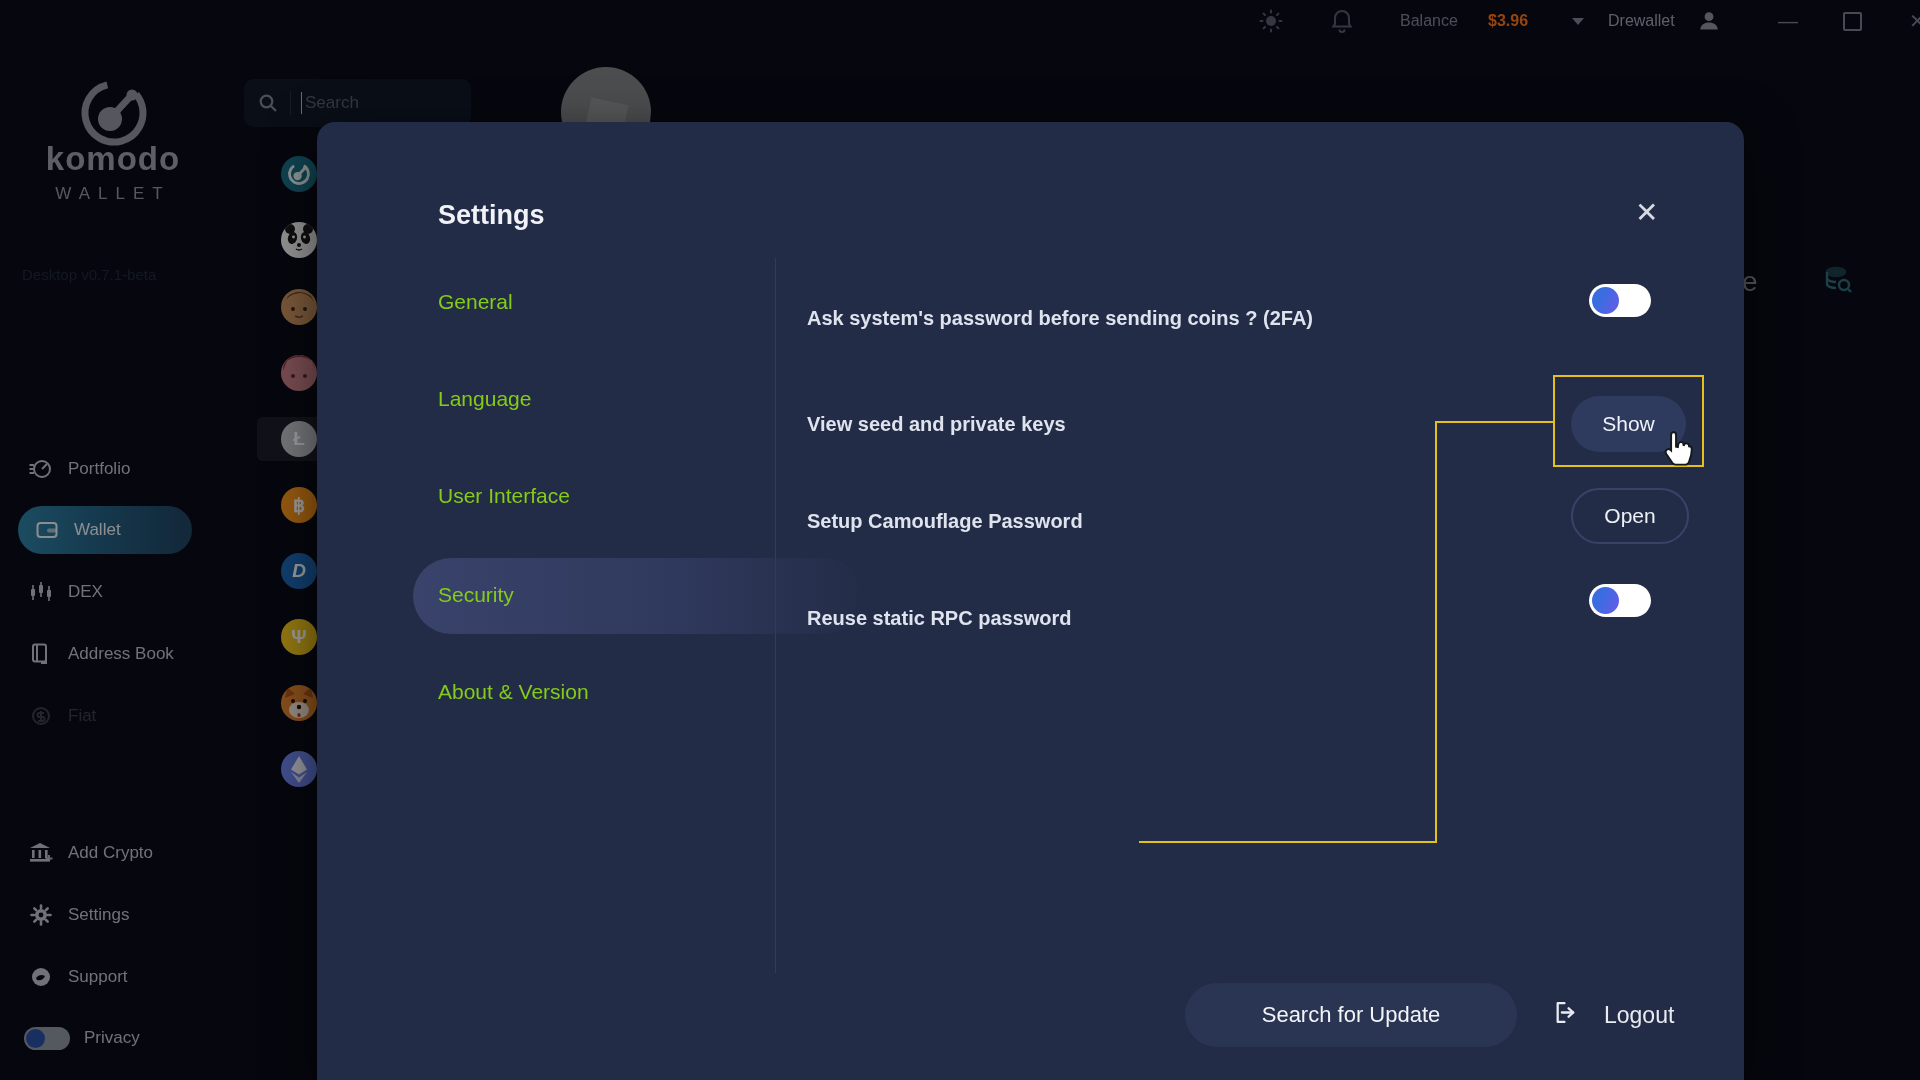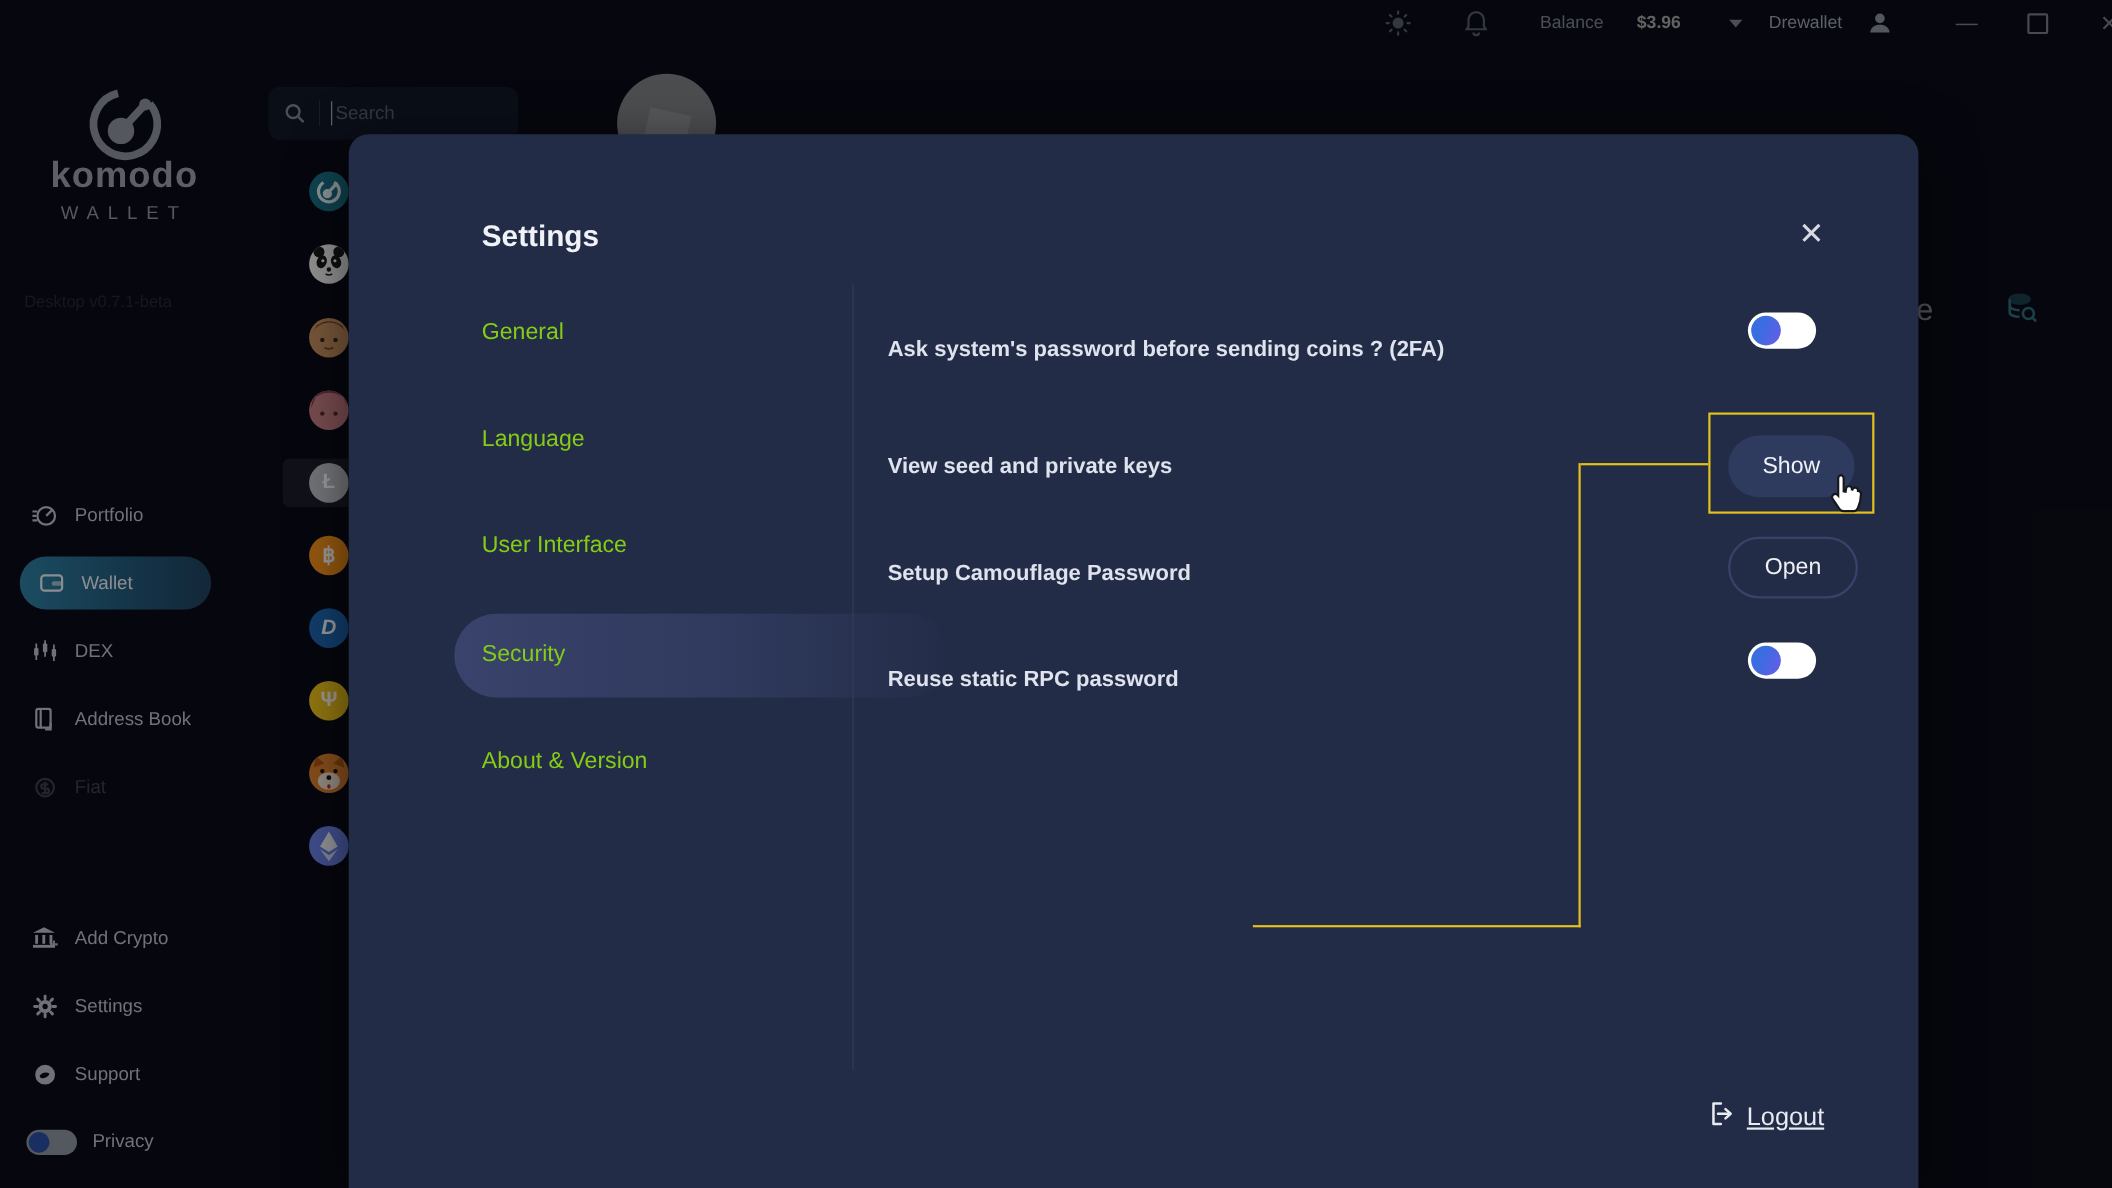--- a/index.html
+++ b/index.html
@@ -3,21 +3,21 @@
 <meta charset="utf-8">
 <style>
   html,body{margin:0;padding:0;background:#000;}
   .stage{position:relative;width:1920px;height:1080px;overflow:hidden;
          background:#0a0d18;font-family:"Liberation Sans",sans-serif;
          -webkit-font-smoothing:antialiased;cursor:default;}
   
   .topbar{position:absolute;top:0;left:16px;width:1920px;height:42px;z-index:2;}
   .tb-item{position:absolute;top:0;height:42px;display:flex;align-items:center;color:#9aa0ad;font-size:16px;}
   .tb-balance-label{color:#7c8292;}
-  .tb-balance-val{color:#a3a3a3;font-weight:bold;}
+  .tb-balance-val{color:#f97316;font-weight:bold;}
   .caret{width:0;height:0;border-left:6px solid transparent;border-right:6px solid transparent;border-top:7px solid #7c8292;}
   .winbtn{color:#767c8a;font-size:20px;}
   .maxbox{width:15px;height:15px;border:2px solid #767c8a;border-radius:2px;}
   
   .sidebar{position:absolute;left:0;top:0;width:317px;height:1080px;z-index:1;}
   .brand-mark{position:absolute;left:77px;top:76px;}
   .brand-name{position:absolute;left:13px;top:140px;width:200px;text-align:center;
               font-size:33px;font-weight:bold;color:#9aa0ab;letter-spacing:1px;}
   .brand-sub{position:absolute;left:13px;top:184px;width:200px;text-align:center;
              font-size:17px;color:#8e939e;letter-spacing:8px;}
@@ -60,22 +60,22 @@
   .toggle{position:absolute;width:62px;height:33px;border-radius:17px;background:#fff;}
   .toggle .knob{position:absolute;left:3px;top:3px;width:27px;height:27px;border-radius:50%;
                 background:linear-gradient(115deg,#3a6de0 35%,#6a5be8 100%);}
   .btn-show{position:absolute;left:1254px;top:274px;width:115px;height:56px;border-radius:28px;
             background:#2e3a5e;color:#f0f2f7;font-size:21px;display:flex;align-items:center;justify-content:center;}
   .btn-open{position:absolute;left:1254px;top:366px;width:118px;height:56px;border-radius:30px;
             background:transparent;border:2px solid #39436a;color:#eef0f6;font-size:21px;
             display:flex;align-items:center;justify-content:center;box-sizing:border-box;}
   .btn-update{position:absolute;left:868px;top:861px;width:332px;height:64px;border-radius:32px;
               background:#2a3453;color:#f2f4f8;font-size:22px;display:flex;align-items:center;justify-content:center;}
-  .logout{position:absolute;left:1236px;top:878px;display:flex;align-items:center;gap:10px;
-          color:#e9ebf2;font-size:23px;text-decoration:underline;}
+  .logout{position:absolute;left:1236px;top:878px;display:flex;align-items:center;gap:26px;
+          color:#e9ebf2;font-size:23px;}
   .anno-text{position:absolute;left:566px;top:824px;font-size:27px;font-weight:500;
              letter-spacing:0.5px;color:#e8c41c;z-index:20;}
   .anno-line{position:absolute;background:#e3c01c;z-index:20;}
   .anno-rect{position:absolute;left:1553px;top:375px;width:151px;height:92px;
              border:2px solid #e3c01c;box-sizing:border-box;z-index:20;}
   .cursor-hand{position:absolute;left:1660px;top:428px;z-index:25;}
 </style>
 </head>
 <body>
 
@@ -367,20 +367,21 @@
     <div class="btn-show">Show</div>
 
     <div class="row-label" style="top:388px">Setup Camouflage Password</div>
     <div class="btn-open">Open</div>
 
     <div class="row-label" style="top:485px">Reuse static RPC password</div>
     <div class="toggle" style="left:1272px;top:462px">
         <span class="knob"></span>
       </div>
 
+    <div class="btn-update">Search for Update</div>
     <div class="logout">
       <span>
         <svg width="25" height="25" viewBox="0 0 24 24" fill="none" stroke="#e8ebf2" stroke-width="2.2" stroke-linecap="round" stroke-linejoin="round">
             <path d="M11 3H4.5v18H11"></path>
             <path d="M15 8l4.5 4L15 16"></path>
             <line x1="8.5" y1="12" x2="19" y2="12"></line>
           </svg>
       </span>
       <span>Logout</span>
     </div>

